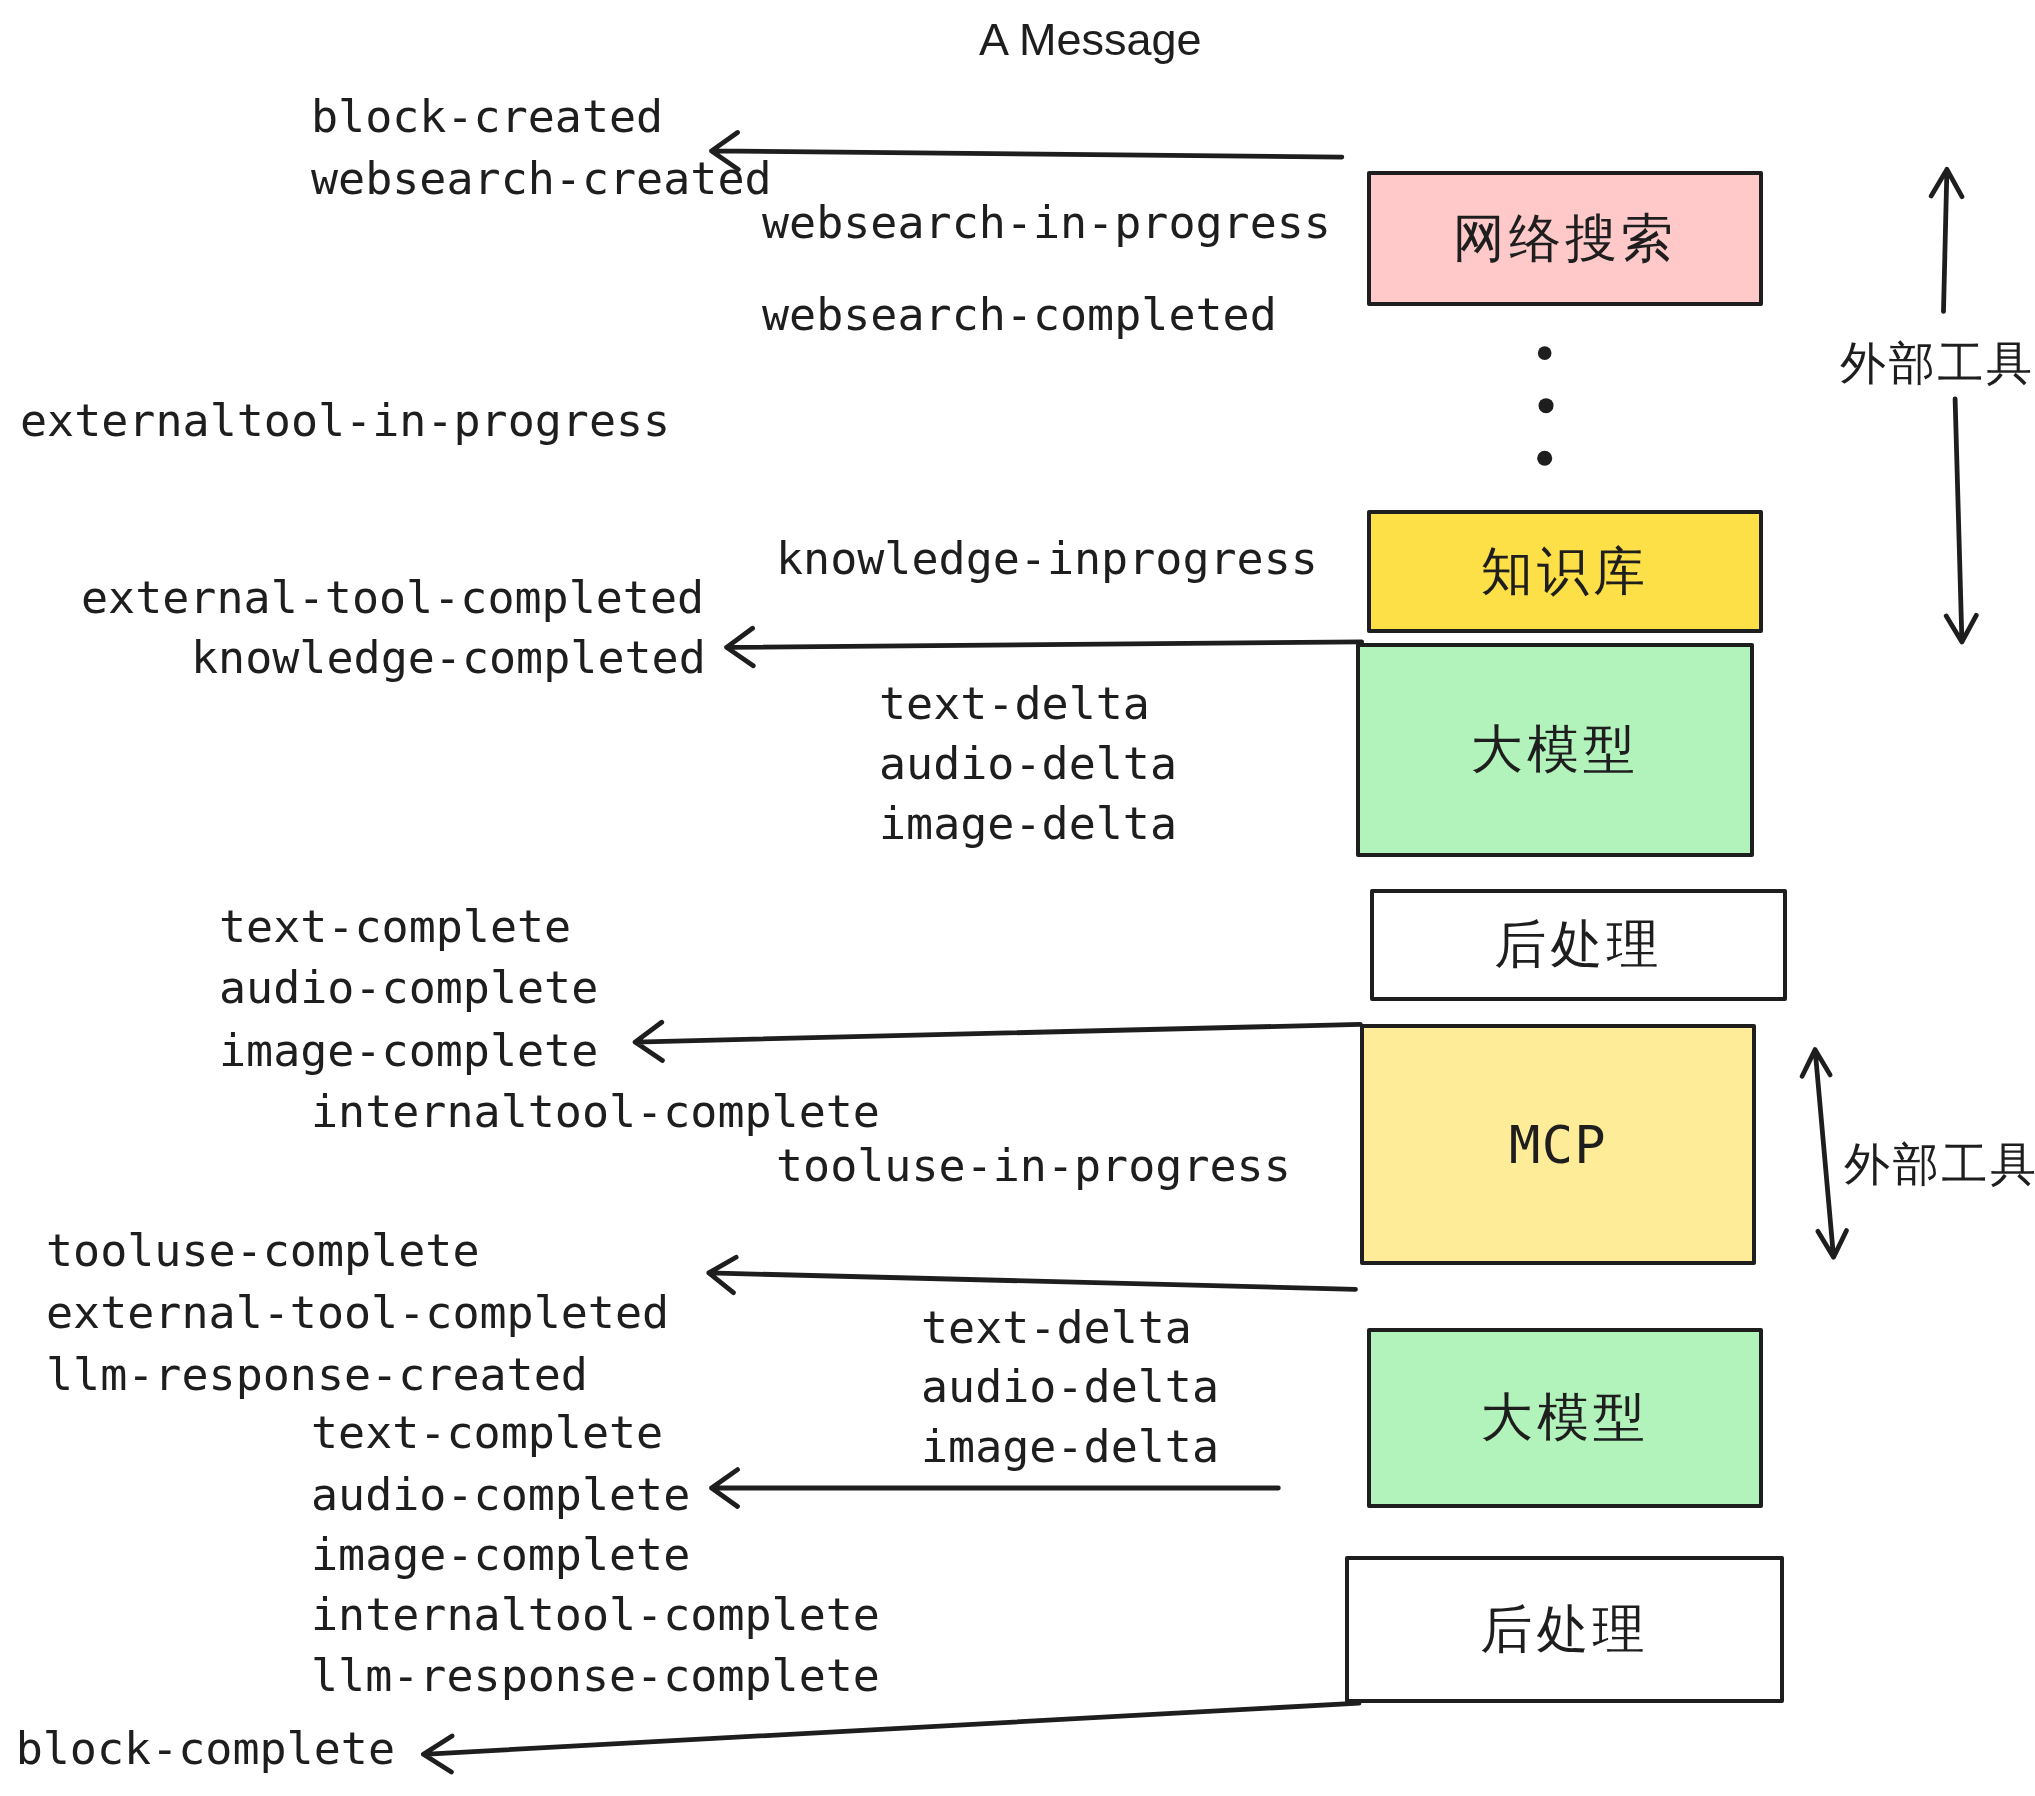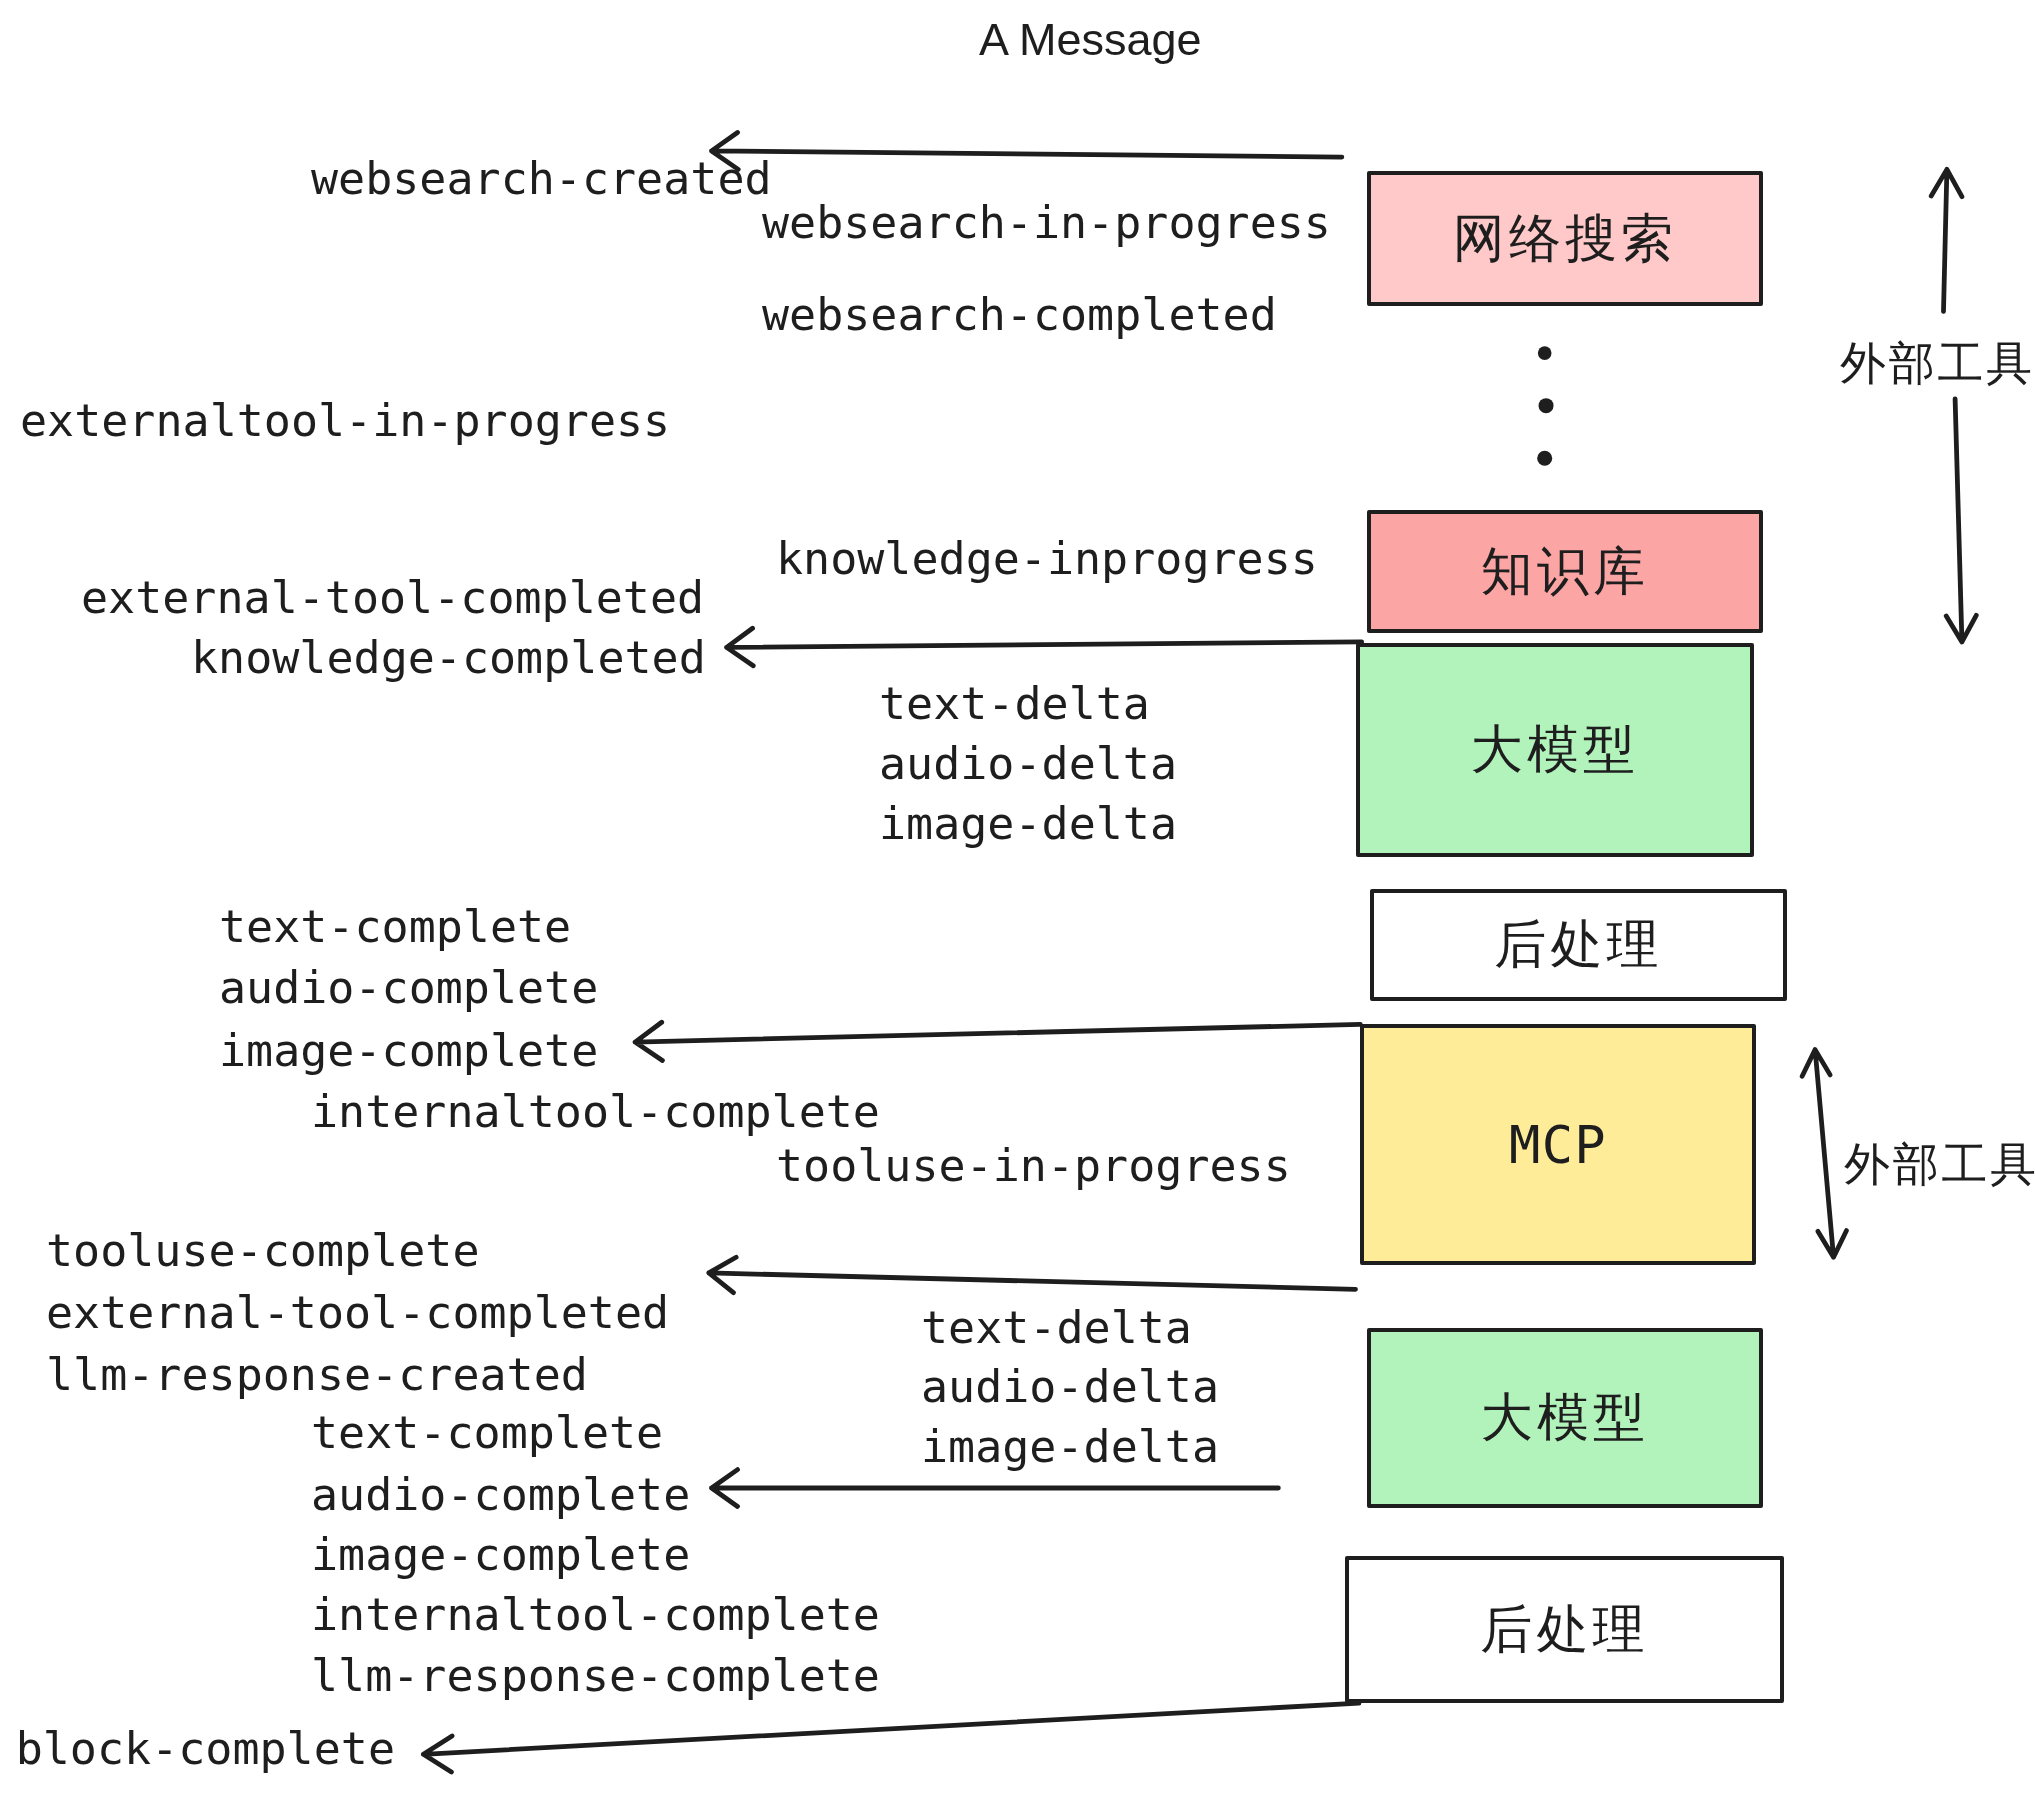--- a/index.html
+++ b/index.html
@@ -37,20 +37,21 @@
   svg.overlay path { stroke:#1e1e1e; stroke-width:7; fill:none; stroke-linecap:round; stroke-linejoin:round; }
   svg.overlay circle { fill:#1e1e1e; }
 </style>
 </head>
 <body>
 
 <div class="canvas">
 
   <div class="title">A Message</div>
 
+  <div class="ev" style="left:311px;top:93px">block-created</div>
   <div class="ev" style="left:311px;top:155px">websearch-created</div>
   <div class="ev" style="left:762px;top:199px">websearch-in-progress</div>
   <div class="ev" style="left:762px;top:291px">websearch-completed</div>
   <div class="ev" style="left:20px;top:397px">externaltool-in-progress</div>
   <div class="ev" style="left:776px;top:535px">knowledge-inprogress</div>
   <div class="ev" style="left:81px;top:574px">external-tool-completed</div>
   <div class="ev" style="left:191px;top:634px">knowledge-completed</div>
   <div class="ev" style="left:879px;top:680px">text-delta</div>
   <div class="ev" style="left:879px;top:740px">audio-delta</div>
   <div class="ev" style="left:879px;top:800px">image-delta</div>
@@ -68,21 +69,21 @@
   <div class="ev" style="left:921px;top:1423px">image-delta</div>
   <div class="ev" style="left:311px;top:1471px">audio-complete</div>
   <div class="ev" style="left:311px;top:1531px">image-complete</div>
   <div class="ev" style="left:311px;top:1591px">internaltool-complete</div>
   <div class="ev" style="left:311px;top:1652px">llm-response-complete</div>
   <div class="ev" style="left:15.7px;top:1725px">block-complete</div>
 
   <div class="box" style="left: 1367px; top: 171px; width: 396px; height: 135px; background-color: rgb(255, 201, 201);">
     <span class="box-label">网络搜索</span>
   </div>
-  <div class="box" style="left: 1367px; top: 510px; width: 396px; height: 123px; background-color: #fca5a5;">
+  <div class="box" style="left: 1367px; top: 510px; width: 396px; height: 123px; background-color: #fde047;">
     <span class="box-label">知识库</span>
   </div>
   <div class="box" style="left: 1356px; top: 643px; width: 398px; height: 214px; background-color: rgb(178, 242, 187);">
     <span class="box-label">大模型</span>
   </div>
   <div class="box" style="left: 1370px; top: 889px; width: 417px; height: 112px; background-color: rgb(255, 255, 255);">
     <span class="box-label">后处理</span>
   </div>
   <div class="box" style="left: 1360px; top: 1024px; width: 396px; height: 241px; background-color: rgb(255, 236, 153);">
     <span class="box-label mono">MCP</span>

